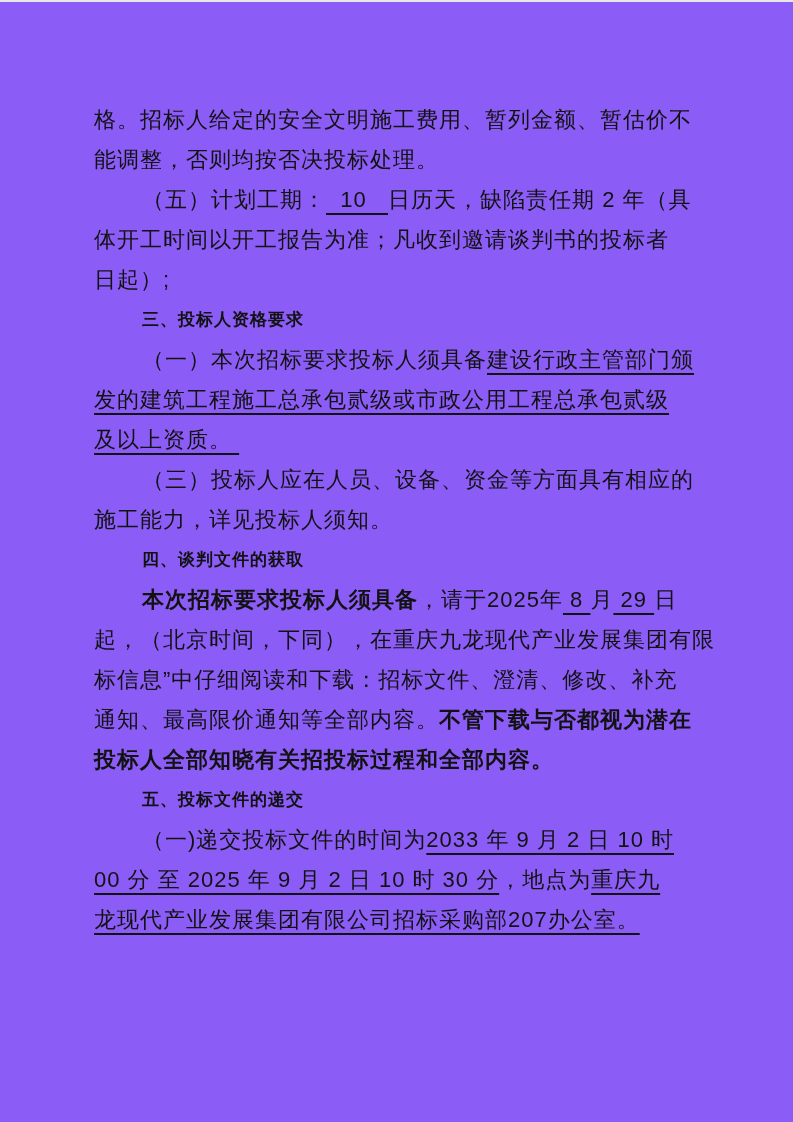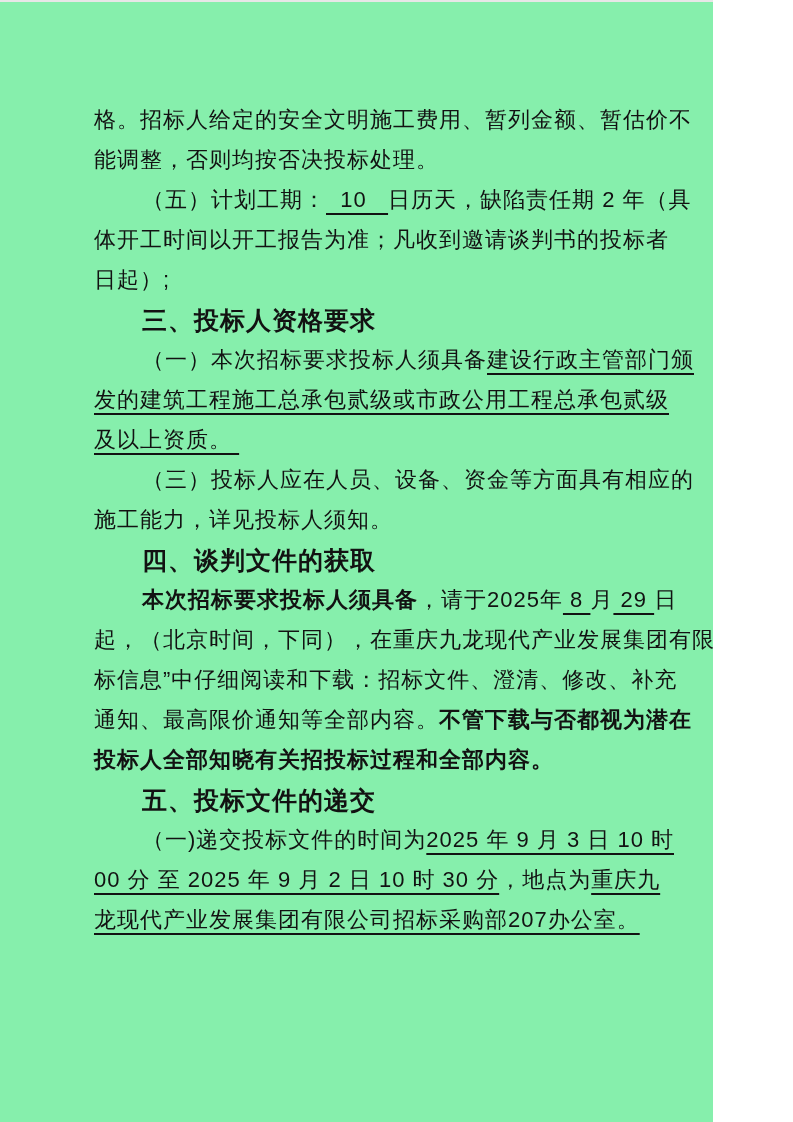--- a/index.html
+++ b/index.html
@@ -1,19 +1,19 @@
 <!DOCTYPE html>
 <html lang="zh"><head>
 <meta charset="utf-8">
 <style>
   html,body{margin:0;padding:0;background:#ffffff;}
   .page{
     position:relative;
-    width:713px;height:1122px;
-    background:#86efac;
+    width:793px;height:1122px;
+    background:#8b5cf6;
     overflow:hidden;
     font-family:"Liberation Sans", sans-serif;
     color:#121212;
   }
   .page-top-edge{
     position:absolute;top:0;left:0;width:793px;height:2px;
     background:#e7e7e7;
   }
   .content{
     position:absolute;
@@ -23,21 +23,21 @@
   .line{
     height:40px;
     line-height:40px;
     font-size:22px;
     letter-spacing:1px;
     white-space:nowrap;
   }
   .indent{ text-indent:48px; }
   .hd{
     font-weight:700;
-    font-size:25px;
+    font-size:17px;
     text-indent:48px;
   }
   .line .b{ font-weight:700; }
   .line .u{
     text-decoration:underline;
     text-decoration-thickness:2px;
     text-underline-offset:6px;
     text-decoration-color:#121212;
   }
 </style>
@@ -80,20 +80,20 @@
 
 
     <div class="line"><span>标信息”中仔细阅读和下载：招标文件、澄清、修改、补充</span></div>
 
     <div class="line"><span>通知、最高限价通知等全部内容。</span><span class="b">不管下载与否都视为潜在</span></div>
 
     <div class="line"><span class="b">投标人全部知晓有关招投标过程和全部内容。</span></div>
 
     <div class="line hd"><span>五、投标文件的递交</span></div>
 
-    <div class="line indent"><span>（一)递交投标文件的时间为</span><span class="u">2025 年 9 月 3 日 10 时</span></div>
+    <div class="line indent"><span>（一)递交投标文件的时间为</span><span class="u">2033 年 9 月 2 日 10 时</span></div>
 
     <div class="line"><span class="u">00 分 至 2025 年 9 月 2 日 10 时 30 分</span><span>，地点为</span><span class="u">重庆九</span></div>
 
     <div class="line"><span class="u">龙现代产业发展集团有限公司招标采购部207办公室。</span></div>
 
   </div>
 </div>
 
 </body></html>

